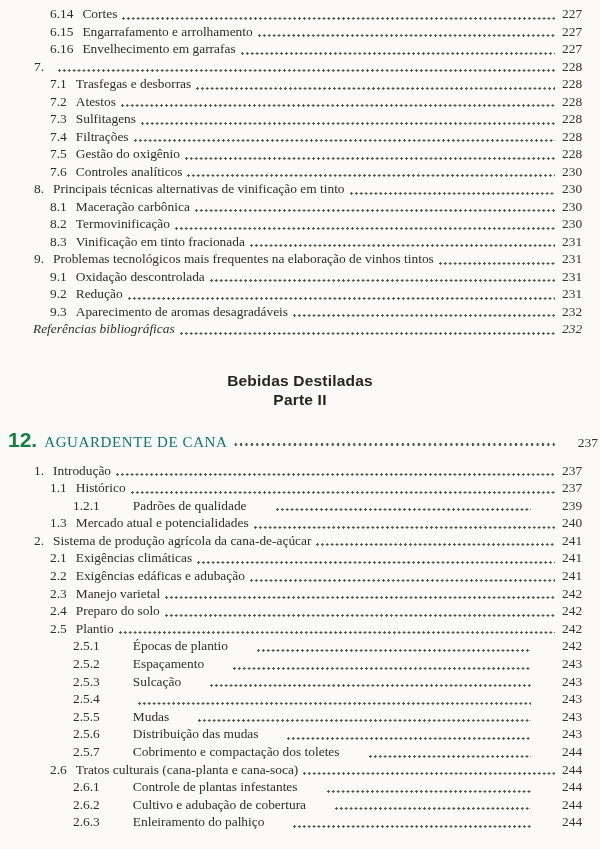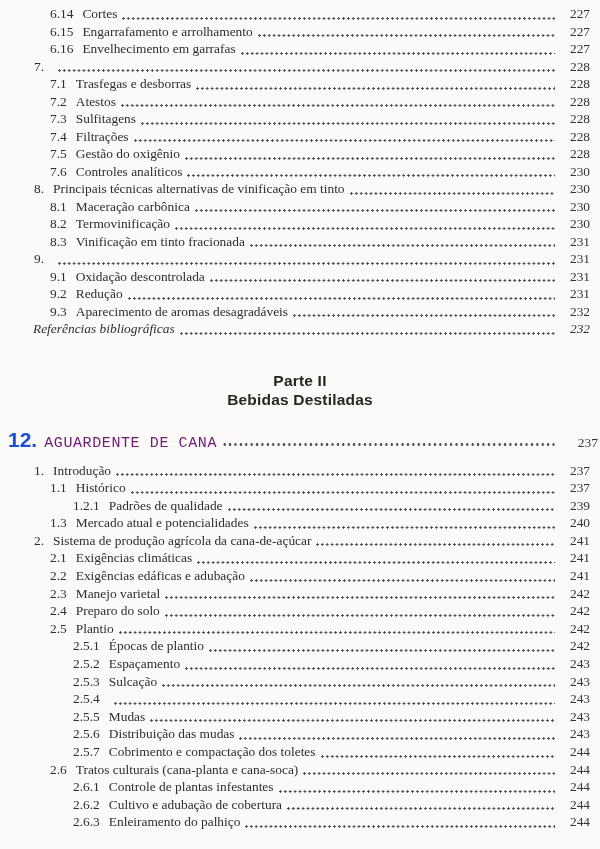--- a/index.html
+++ b/index.html
@@ -32,26 +32,26 @@
   .row .num { flex:none; margin-right:9px; }
   .row .label { flex:none; }
   .row .dots {
     flex:1 1 auto;
     margin:0 7px 0 4px;
     background-image:radial-gradient(circle, #56514b 1.05px, rgba(0,0,0,0) 1.35px);
     background-size:4.9px 3px;
     background-repeat:repeat-x;
     background-position:left 0 bottom 3px;
   }
-  .row .page { flex:none; width:36px; text-align:center; color:#35332f; }
+  .row .page { flex:none; width:36px; text-align:left; color:#35332f; }
 
   .lvl0 { padding-left:33px;font-style:italic; }
   .lvl1 { padding-left:34px; }
   .lvl2 { padding-left:50px; }
-  .lvl3 { padding-left:73px; }
+  .lvl3 { padding-left:73px;gap:24px; }
 
   
   .part-heading {
     margin-top:33px;
     text-align:center;
     font-family:"Liberation Sans","DejaVu Sans",sans-serif;
     font-weight:bold;
     font-size:15.5px;
     line-height:19.5px;
     color:#26251f;
@@ -65,29 +65,29 @@
     margin-top:17px;
     height:26px;
     padding:0 2px 0 8px;
   }
   .ch-num {
     flex:none;
     font-family:"Liberation Sans","DejaVu Sans",sans-serif;
     font-weight:bold;
     font-size:21px;
     line-height:26px;
-    color:#1d4ed8;
+    color:#15803d;
     margin-right:7px;
   }
   .ch-title {
     flex:none;
-    font-family:Liberation Mono, monospace;
+    font-family:Liberation Serif, serif;
     font-size:15px;
     letter-spacing:0.6px;
-    color:#701a75;
+    color:#0f766e;
   }
   .ch-dots {
     flex:1 1 auto;
     align-self:stretch;
     margin:0 7px 0 5px;
     background-image:radial-gradient(circle, #56514b 1.15px, rgba(0,0,0,0) 1.45px);
     background-size:5.4px 3px;
     background-repeat:repeat-x;
     background-position:left 0 bottom 7px;
   }
@@ -180,20 +180,21 @@
     <span class="page">230</span>
   </div>
       <div class="row lvl2">
     <span class="num">8.3</span>
     <span class="label">Vinificação em tinto fracionada</span>
     <span class="dots"></span>
     <span class="page">231</span>
   </div>
       <div class="row lvl1">
     <span class="num">9.</span>
+    <span class="label">Problemas tecnológicos mais frequentes na elaboração de vinhos tintos</span>
     <span class="dots"></span>
     <span class="page">231</span>
   </div>
       <div class="row lvl2">
     <span class="num">9.1</span>
     <span class="label">Oxidação descontrolada</span>
     <span class="dots"></span>
     <span class="page">231</span>
   </div>
       <div class="row lvl2">
@@ -210,22 +211,22 @@
   </div>
       <div class="row lvl0">
 
     <span class="label">Referências bibliográficas</span>
     <span class="dots"></span>
     <span class="page">232</span>
   </div>
     </section>
 
   <div class="part-heading">
+    <div>Bebidas Destiladas</div>
     <div>Parte II</div>
-    <div>Bebidas Destiladas</div>
   </div>
 
   <div class="chapter-row">
     <span class="ch-num">12.</span>
     <span class="ch-title">AGUARDENTE DE CANA</span>
     <span class="ch-dots"></span>
     <span class="ch-page">237</span>
   </div>
 
   <section class="toc-block" id="toc-chapter">

